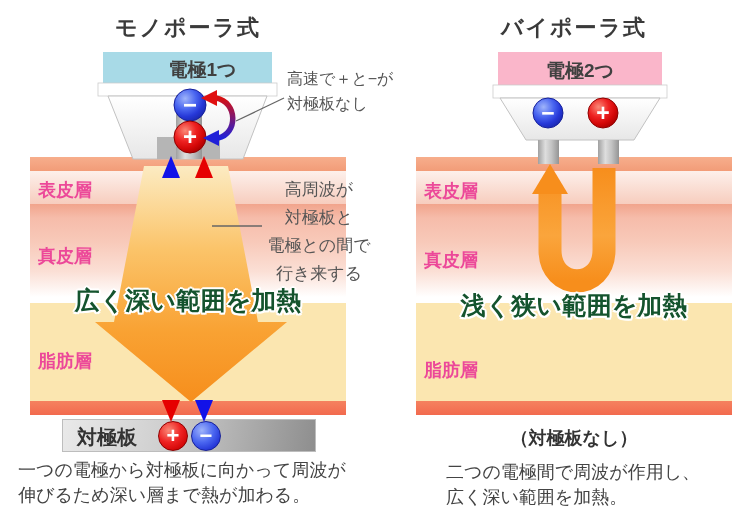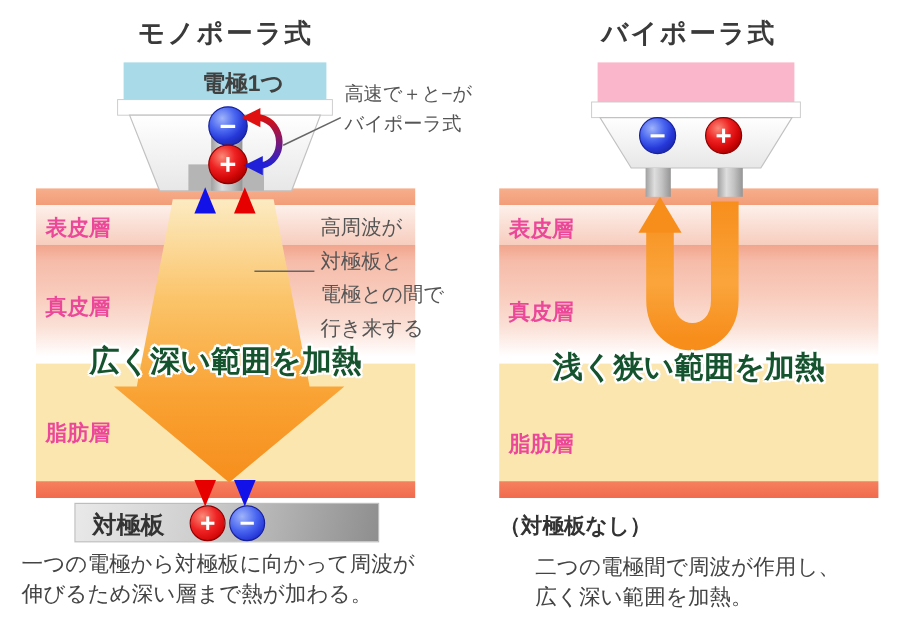--- a/index.html
+++ b/index.html
@@ -14,36 +14,36 @@
   .panel{width:316px;height:258px;top:157px;}
   .band-surface{height:14px;background:linear-gradient(#f7ae8c,#f29c78);}
   .band-epidermis{height:33px;background:linear-gradient(#fdf0eb,#f7cdbe);}
   .band-dermis{height:99px;background:linear-gradient(#f1a48c 0%,#f6bcaa 14%,#f8c9b9 38%,#fbdfd5 68%,#ffffff 94%);}
   .band-fat{height:98px;background:#fbe6b0;}
   .band-bottom{height:14px;background:linear-gradient(#f5815f,#f26a4e);}
   .layer-label{font-size:18px;font-weight:600;color:#ec4899;}
 
   .electrode-label{text-align:center;font-size:19px;font-weight:bold;color:#404040;}
   .note{font-size:16px;line-height:25px;color:#555;white-space:pre-line;}
-  .note-rf{font-size:17px;line-height:28px;color:#555;white-space:pre-line;}
+  .note-rf{font-size:17px;line-height:28px;color:#555;white-space:pre-line;text-align:center;}
 
   .heat-label{width:316px;text-align:center;font-size:25px;font-weight:800;color:#14532d;
     text-shadow:2px 0 0 #fff,-2px 0 0 #fff,0 2px 0 #fff,0 -2px 0 #fff,
                 1.5px 1.5px 0 #fff,-1.5px 1.5px 0 #fff,1.5px -1.5px 0 #fff,-1.5px -1.5px 0 #fff;}
 
   .plate-bar{width:254px;height:33px;background:linear-gradient(100deg,#e9e9e9 0%,#cfcfcf 40%,#8e8e8e 100%);
     border:1px solid #bdbdbd;padding-left:16px;}
   .plate-label{position:absolute;left:14px;top:4px;font-size:20px;font-weight:bold;color:#333;}
 
   .pole{position:absolute;width:30px;height:30px;border-radius:50%;display:flex;align-items:center;justify-content:center;
     color:#fff;font-size:22px;font-weight:900;line-height:1;}
   .pole-red{background:radial-gradient(circle at 35% 30%,#fa8a78,#ee2222 45%,#d40808 75%,#aa0000);border:1px solid #8e0000;}
   .pole-blue{background:radial-gradient(circle at 35% 30%,#9fb4fa,#4a66f0 45%,#2638d8 75%,#1a28b0);border:1px solid #16209a;}
 
-  .no-plate{width:316px;font-size:18px;font-weight:bold;color:#333;}
+  .no-plate{width:316px;text-align:center;font-size:18px;font-weight:bold;color:#333;}
   .caption{font-size:18px;line-height:25px;color:#444;white-space:pre-line;}
 
   .z1{z-index:1}.z2{z-index:2}.z3{z-index:3}.z4{z-index:4}.z5{z-index:5}
   svg{display:block;}
   svg text{font-family:"Liberation Sans","DejaVu Sans",sans-serif;}
 </style>
 </head>
 <body>
 
 <div class="canvas">
@@ -175,23 +175,24 @@
     <polygon points="204,422 195,400 213,400" fill="#1212e8"></polygon>
 
     <path d="M550,192 L550,250 C550,291 604,291 604,250 L604,168" stroke="url(#uGrad)" stroke-width="23" fill="none"></path>
     <polygon points="550,164 532,194 568,194" fill="#f78e1c"></polygon>
 
     <path d="M284,98 L236,121" stroke="#666" stroke-width="1.3"></path>
     <path d="M212,226 L262,226" stroke="#666" stroke-width="1.3"></path>
   </svg>
 
   <div class="abs electrode-label z5" style="left:103px;top:57px;width:169px;padding-left:30px;">電極1つ</div>
+  <div class="abs electrode-label z5" style="left:498px;top:58px;width:164px;">電極2つ</div>
 
   <div class="abs note z5" style="left:287px;top:66px;width:112px;">高速で＋と−が
-バイポーラ式</div>
+対極板なし</div>
   <div class="abs note-rf z5" style="left:267px;top:176px;width:104px;">高周波が
 対極板と
 電極との間で
 行き来する</div>
 
   <div class="abs heat-label z5" style="left:30px;top:284px;">広く深い範囲を加熱</div>
   <div class="abs heat-label z5" style="left:416px;top:289px;">浅く狭い範囲を加熱</div>
 
   <div class="abs no-plate z5" style="left:416px;top:426px;">（対極板なし）</div>
   <div class="abs caption z5" style="left:18px;top:458px;width:360px;">一つの電極から対極板に向かって周波が

